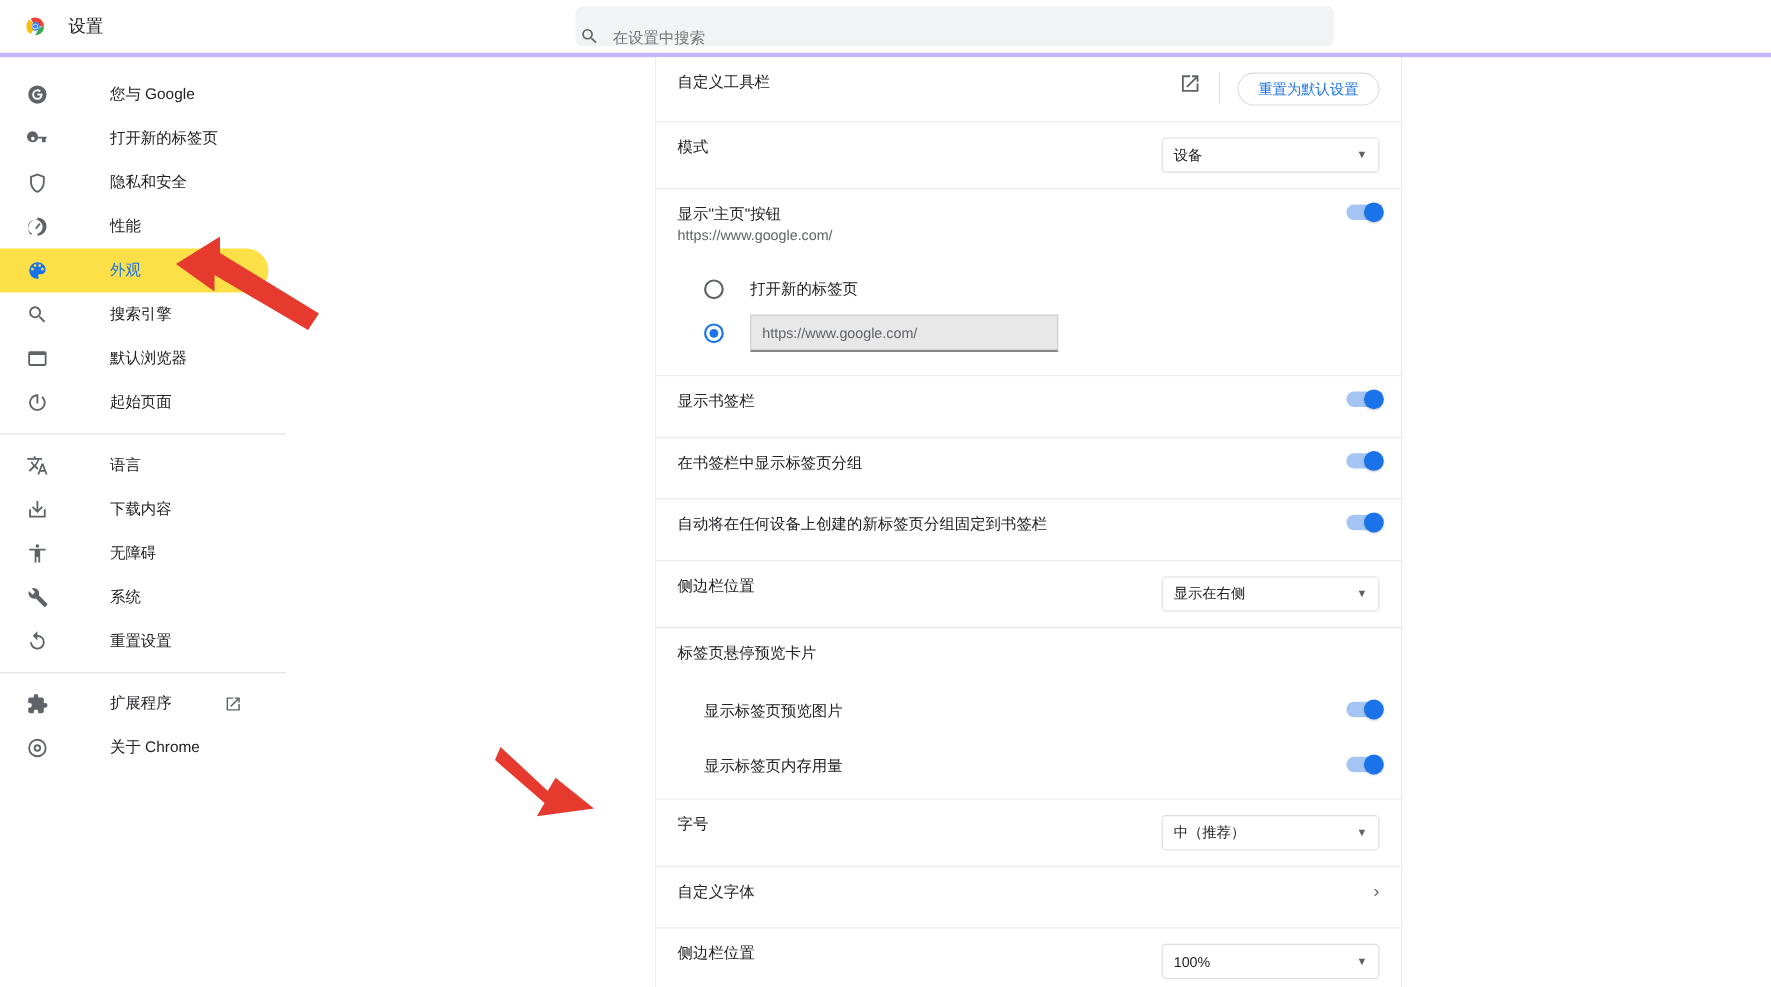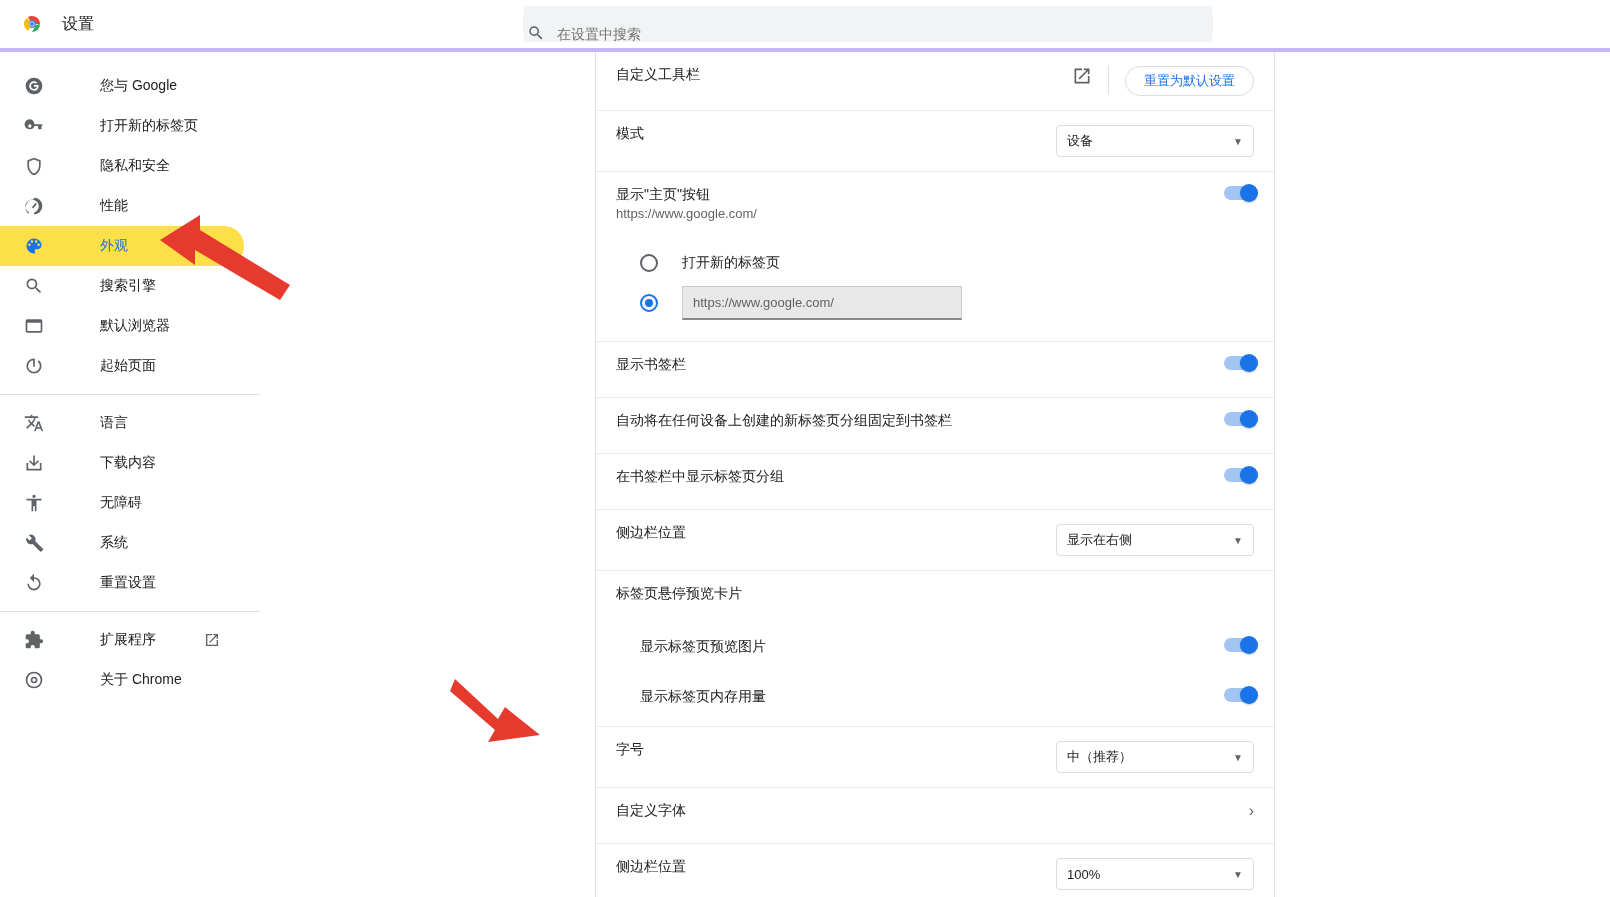--- a/index.html
+++ b/index.html
@@ -211,28 +211,28 @@
         </div>
 
         <div class="row">
           <div class="row-label">显示书签栏</div>
           <div class="toggle-track">
               <div class="toggle-knob"></div>
             </div>
         </div>
 
         <div class="row">
+          <div class="row-label">在书签栏中显示标签页分组</div>
+          <div class="toggle-track">
+              <div class="toggle-knob"></div>
+            </div>
+        </div>
+
+        <div class="row">
           <div class="row-label">自动将在任何设备上创建的新标签页分组固定到书签栏</div>
-          <div class="toggle-track">
-              <div class="toggle-knob"></div>
-            </div>
-        </div>
-
-        <div class="row">
-          <div class="row-label">在书签栏中显示标签页分组</div>
           <div class="toggle-track">
               <div class="toggle-knob"></div>
             </div>
         </div>
 
         <div class="row">
           <div class="row-label">侧边栏位置</div>
           <div class="select-box">
             <span>显示在右侧</span>
             <span class="select-arrow">▼</span>

